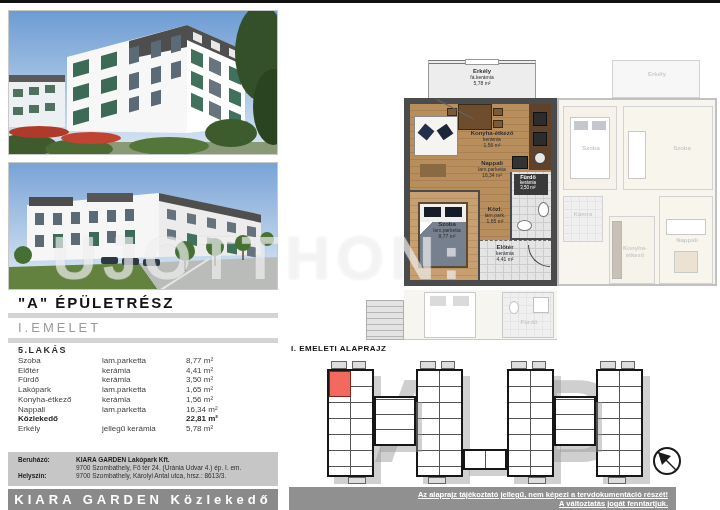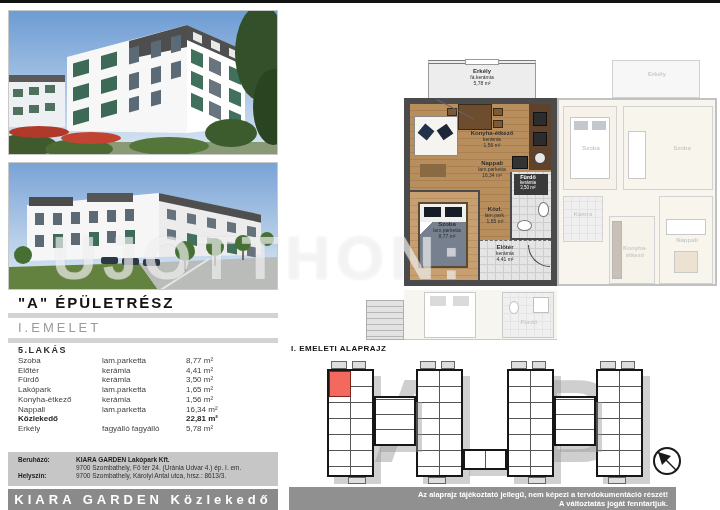--- a/index.html
+++ b/index.html
@@ -231,21 +231,21 @@
     <span>lam.parketta</span>
     <span>16,34 m²</span>
   </div>
   <div class="trow">
     <span class="bold">Közlekedő</span>
     <span></span>
     <span class="bold">22,81 m²</span>
   </div>
   <div class="trow">
     <span>Erkély</span>
-    <span>fagyálló fagyálló</span>
+    <span>jellegű kerámia</span>
     <span>5,78 m²</span>
   </div>
 </div>
 
 <div class="abs infoblock" style="left:8px;top:452px;width:270px;height:34px;">
   <span class="abs bold" style="left:10px;top:4px;">Beruházó:</span>
   <span class="abs bold" style="left:68px;top:4px;">KIARA GARDEN Lakópark Kft.</span>
   <span class="abs" style="left:68px;top:12px;">9700 Szombathely, Fő tér 24. (Uránia Udvar 4.) ép. I. em.</span>
   <span class="abs bold" style="left:10px;top:20px;">Helyszín:</span>
   <span class="abs" style="left:68px;top:20px;">9700 Szombathely, Károlyi Antal utca, hrsz.: 8613/3.</span>
@@ -440,16 +440,16 @@
 <div class="abs ovstub z2" style="left:608px;top:477px;width:18px;height:7px;"></div>
 
 <div class="abs" style="left:650px;top:444px;width:34px;height:34px;z-index:3;">
   <svg width="34" height="34" viewBox="0 0 34 34">
     <circle cx="17" cy="17" r="13" fill="none" stroke="#1a1a1a" stroke-width="2"></circle>
     <line x1="8" y1="8" x2="26" y2="26" stroke="#1a1a1a" stroke-width="1.5"></line>
     <polygon points="8,8 21,12 12,21" fill="#1a1a1a"></polygon>
   </svg>
 </div>
 
-<div class="abs disc" style="left:289px;top:487px;width:387px;height:23px;">
+<div class="abs disc" style="left:289px;top:487px;width:387px;height:23px;text-decoration:underline;">
   <div>Az alaprajz tájékoztató jellegű, nem képezi a tervdokumentáció részét!</div>
   <div>A változtatás jogát fenntartjuk.</div>
 </div>
 
 </body></html>

